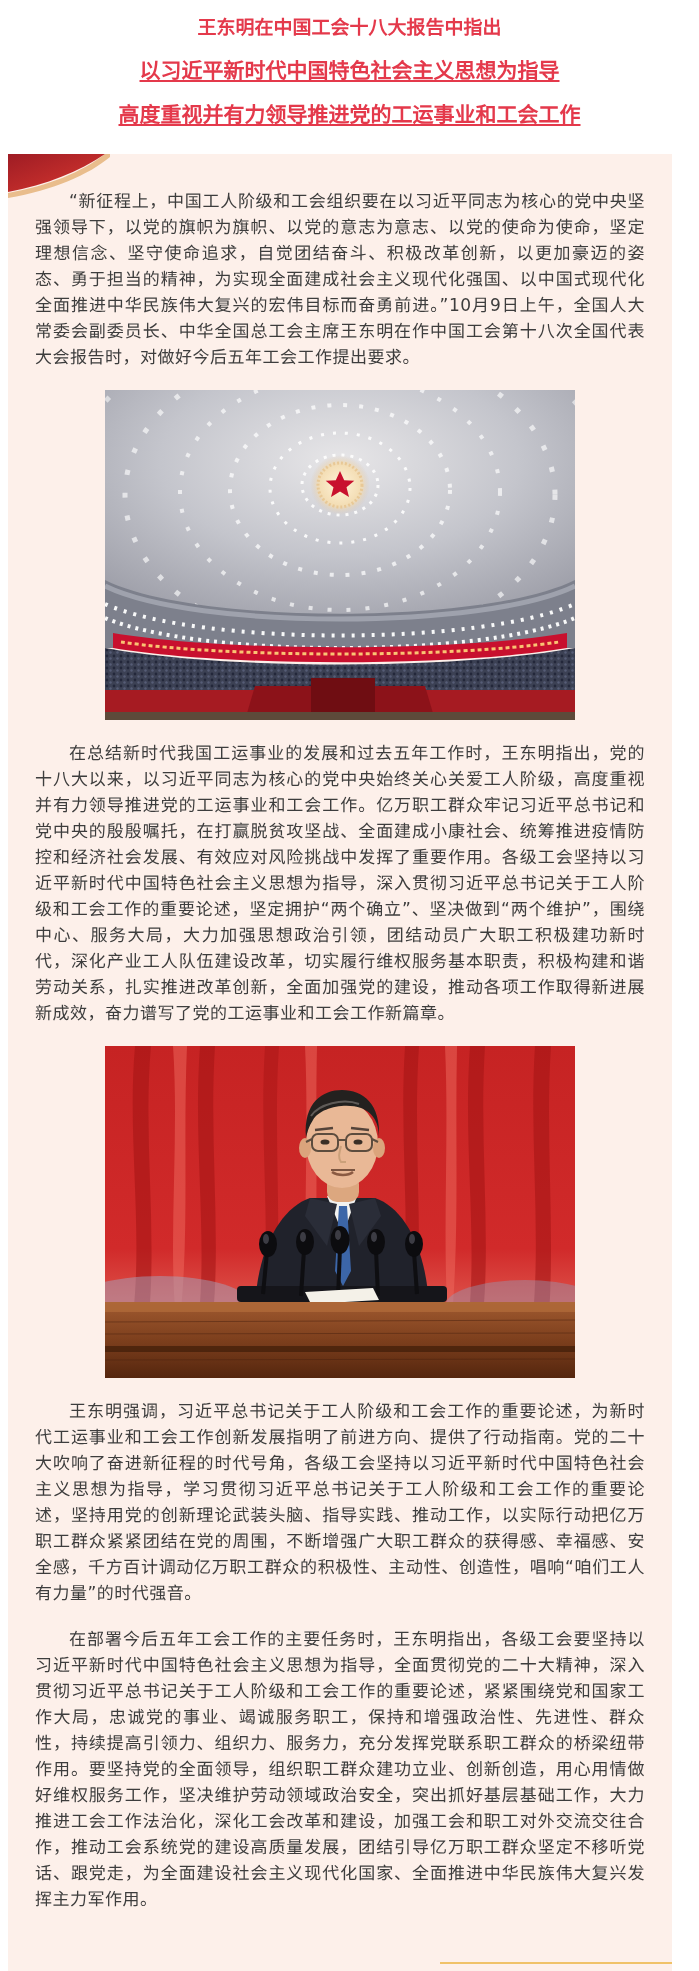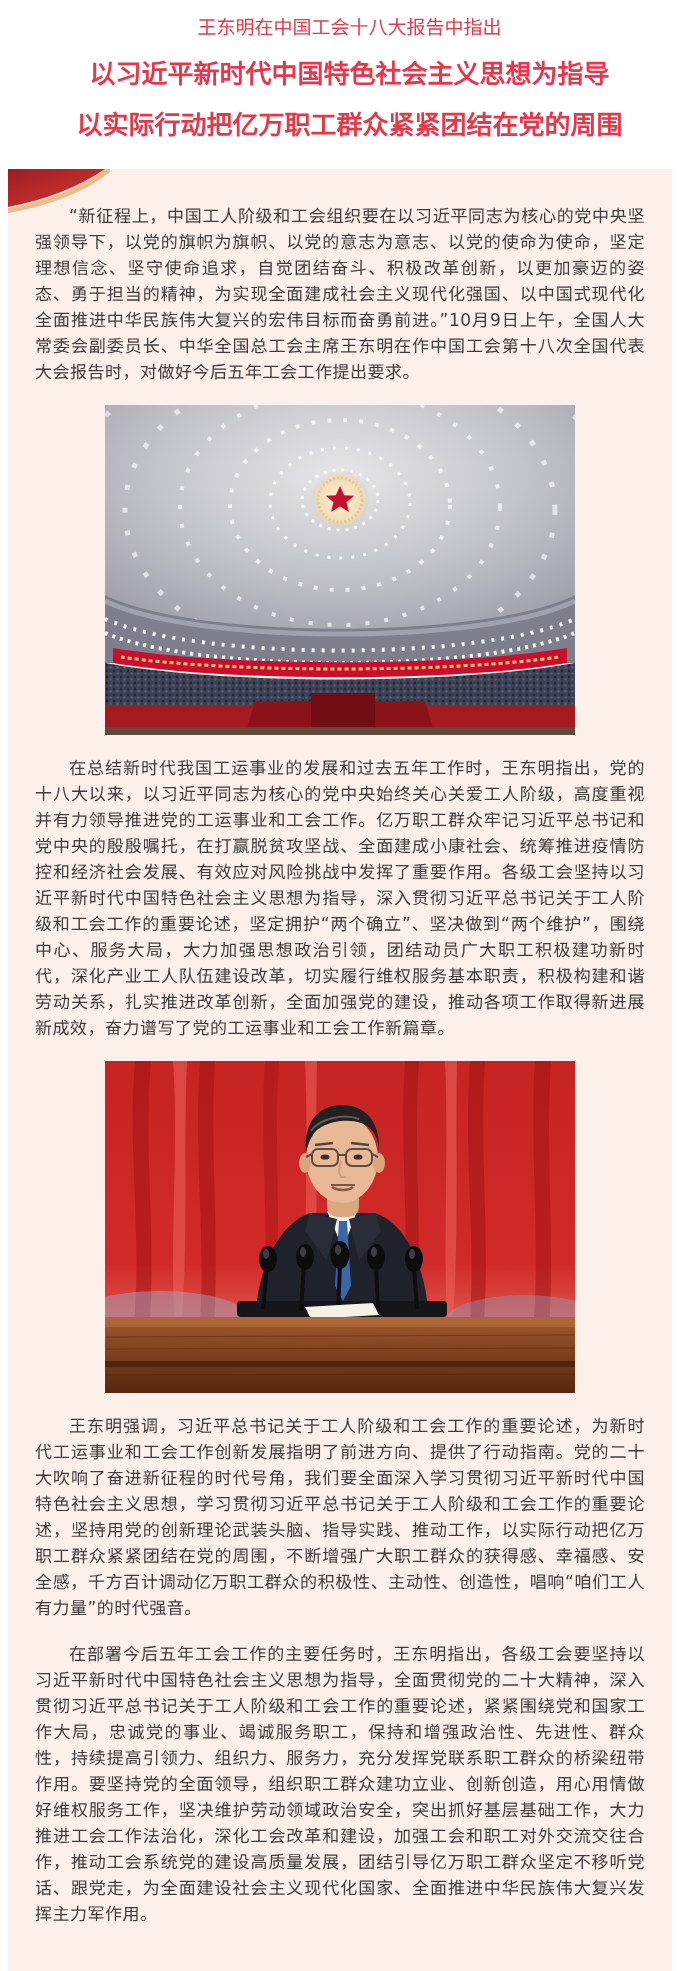--- a/index.html
+++ b/index.html
@@ -6,22 +6,22 @@
   body{
     width:699px;
     min-height:1971px;
     background:#ffffff;
     font-family:"DejaVu Sans","Liberation Sans",sans-serif;
     -webkit-font-smoothing:antialiased;
   }
   
   .title-block{padding:14px 24px 6px;text-align:center;}
   .title-line{color:#e4394b;margin:0 0 14px;line-height:1.45;}
-  .title-line.l1{font-size:19px;font-weight:400;}
-  .title-line.l2,.title-line.l3{font-size:26px;font-weight:700;}
+  .title-line.l1{font-size:19px;font-weight:700;}
+  .title-line.l2,.title-line.l3{font-size:21px;font-weight:700;text-decoration:underline;}
   
   .article-card{
     position:relative;
     margin:4px 27px 0 8px;
     background:#fdf0ea;
     padding:34px 27px 46px;
   }
   .ribbon{position:absolute;top:0;left:0;width:102px;height:44px;pointer-events:none;}
   .gold-line{position:absolute;right:0;bottom:14px;width:232px;height:2px;background:#f0c268;}
   p.body-p{
@@ -36,21 +36,21 @@
   
   .photo{display:block;width:470px;margin:20px auto;cursor:pointer;}
   .photo svg{display:block;width:100%;height:auto;}
 </style>
 </head>
 <body>
 
 <header class="title-block">
   <h2 class="title-line l1">王东明在中国工会十八大报告中指出</h2>
   <h1 class="title-line l2">以习近平新时代中国特色社会主义思想为指导</h1>
-  <h1 class="title-line l3">以实际行动把亿万职工群众紧紧团结在党的周围</h1>
+  <h1 class="title-line l3">高度重视并有力领导推进党的工运事业和工会工作</h1>
 </header>
 
 <section class="article-card">
 
   <span class="ribbon">
     <svg viewBox="0 0 102 44" width="102" height="44">
       <defs>
         <linearGradient id="ribRed" x1="0" y1="0" x2="1" y2="1">
           <stop offset="0" stop-color="#9e1c24"></stop>
           <stop offset="0.6" stop-color="#c22d2b"></stop>
@@ -227,18 +227,18 @@
       <rect x="0" y="256" width="470" height="10" fill="#b06a3a" opacity="0.8"></rect>
       <rect x="0" y="300" width="470" height="6" fill="#3f1c09" opacity="0.7"></rect>
       <g stroke="#4a2210" stroke-width="1" opacity="0.5">
         <line x1="0" y1="276" x2="470" y2="274"></line>
         <line x1="0" y1="288" x2="470" y2="287"></line>
         <line x1="0" y1="314" x2="470" y2="313"></line>
       </g>
     </svg>
   </span>
 
-  <p class="body-p">王东明强调，习近平总书记关于工人阶级和工会工作的重要论述，为新时代工运事业和工会工作创新发展指明了前进方向、提供了行动指南。党的二十大吹响了奋进新征程的时代号角，我们要全面深入学习贯彻习近平新时代中国特色社会主义思想，学习贯彻习近平总书记关于工人阶级和工会工作的重要论述，坚持用党的创新理论武装头脑、指导实践、推动工作，以实际行动把亿万职工群众紧紧团结在党的周围，不断增强广大职工群众的获得感、幸福感、安全感，千方百计调动亿万职工群众的积极性、主动性、创造性，唱响“咱们工人有力量”的时代强音。</p>
+  <p class="body-p">王东明强调，习近平总书记关于工人阶级和工会工作的重要论述，为新时代工运事业和工会工作创新发展指明了前进方向、提供了行动指南。党的二十大吹响了奋进新征程的时代号角，各级工会坚持以习近平新时代中国特色社会主义思想为指导，学习贯彻习近平总书记关于工人阶级和工会工作的重要论述，坚持用党的创新理论武装头脑、指导实践、推动工作，以实际行动把亿万职工群众紧紧团结在党的周围，不断增强广大职工群众的获得感、幸福感、安全感，千方百计调动亿万职工群众的积极性、主动性、创造性，唱响“咱们工人有力量”的时代强音。</p>
 
   <p class="body-p">在部署今后五年工会工作的主要任务时，王东明指出，各级工会要坚持以习近平新时代中国特色社会主义思想为指导，全面贯彻党的二十大精神，深入贯彻习近平总书记关于工人阶级和工会工作的重要论述，紧紧围绕党和国家工作大局，忠诚党的事业、竭诚服务职工，保持和增强政治性、先进性、群众性，持续提高引领力、组织力、服务力，充分发挥党联系职工群众的桥梁纽带作用。要坚持党的全面领导，组织职工群众建功立业、创新创造，用心用情做好维权服务工作，坚决维护劳动领域政治安全，突出抓好基层基础工作，大力推进工会工作法治化，深化工会改革和建设，加强工会和职工对外交流交往合作，推动工会系统党的建设高质量发展，团结引导亿万职工群众坚定不移听党话、跟党走，为全面建设社会主义现代化国家、全面推进中华民族伟大复兴发挥主力军作用。</p>
 
   <span class="gold-line"></span>
 </section>
 
 </body></html>

